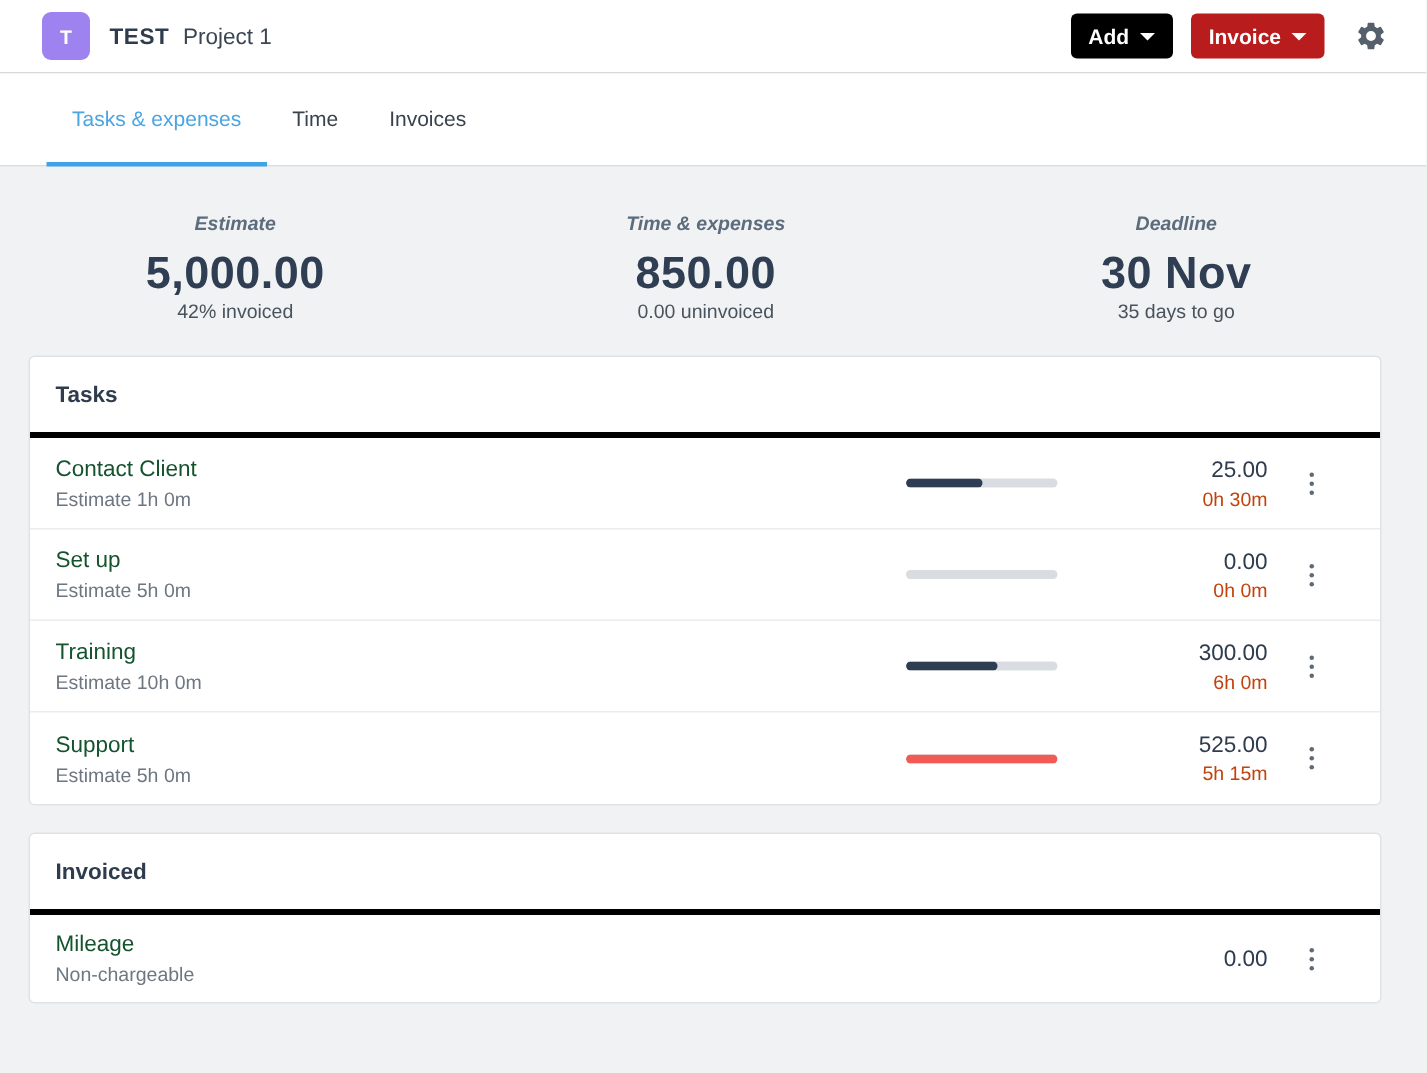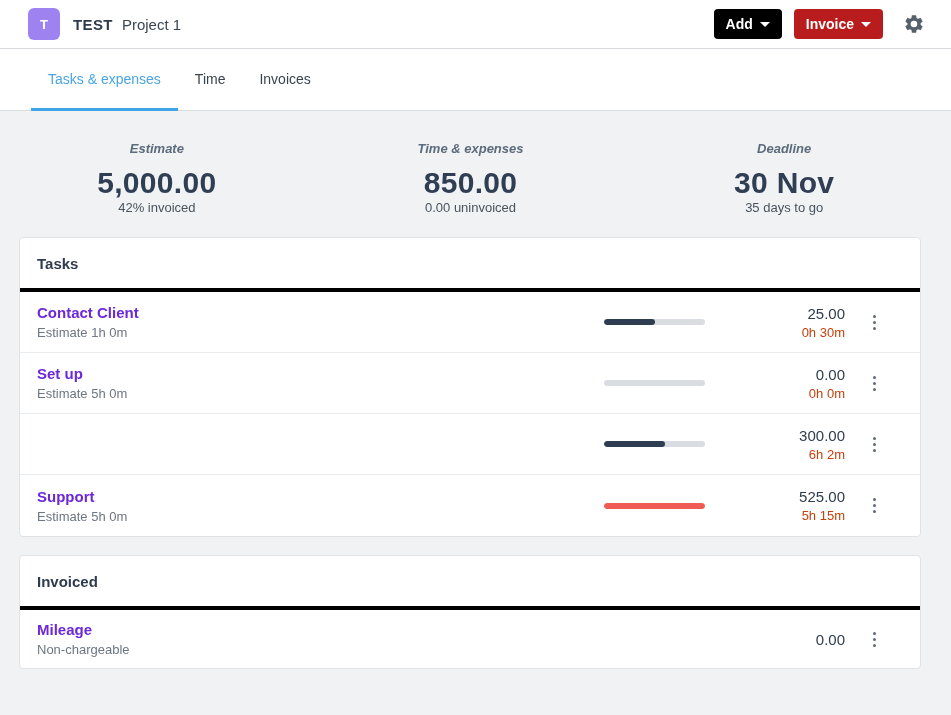--- a/index.html
+++ b/index.html
@@ -66,21 +66,21 @@
     padding:17px 17px 16px 17px; font-size:15px; font-weight:bold; color:#2f3c4d;
     border-bottom:4px solid #000000;
   }
   .row {
     display:flex; align-items:center; height:61px; padding:0 17px;
     border-bottom:1px solid #eaecee;
   }
   .row:last-child { border-bottom:none; }
   .row-exp { height:58px; }
   .row-main { min-width:0; }
-  .row-name { font-size:15px; font-weight:bold; color:#6d28d9; }
+  .row-name { font-size:15px; font-weight:normal; color:#14532d; }
   .row-sub { font-size:13px; color:#6d7681; margin-top:4px; }
   .row-spacer { flex:1; }
   .progress {
     width:101px; height:6px; border-radius:3px; background:#d9dde2;
     overflow:hidden; flex:0 0 auto;
   }
   .progress-fill { height:100%; border-radius:3px; }
   .row-values { width:140px; text-align:right; flex:0 0 auto; }
   .row-amount { font-size:15px; color:#2f3c4d;text-align:right; }
   .row-hours { font-size:13px; color:#c2410c; margin-top:3px; }
@@ -177,27 +177,31 @@
       <div class="row-hours">0h 0m</div>
     </div>
     <div class="kebab">
         <i></i>
         <i></i>
         <i></i>
       </div>
   </div>
 
   <div class="row">
+    <div class="row-main">
+      <div class="row-name">Training</div>
+      <div class="row-sub">Estimate 10h 0m</div>
+    </div>
     <div class="row-spacer"></div>
     <div class="progress">
       <div class="progress-fill" style="width: 60%; background-color: rgb(46, 61, 82);"></div>
     </div>
     <div class="row-values">
       <div class="row-amount">300.00</div>
-      <div class="row-hours">6h 2m</div>
+      <div class="row-hours">6h 0m</div>
     </div>
     <div class="kebab">
         <i></i>
         <i></i>
         <i></i>
       </div>
   </div>
 
   <div class="row">
     <div class="row-main">

